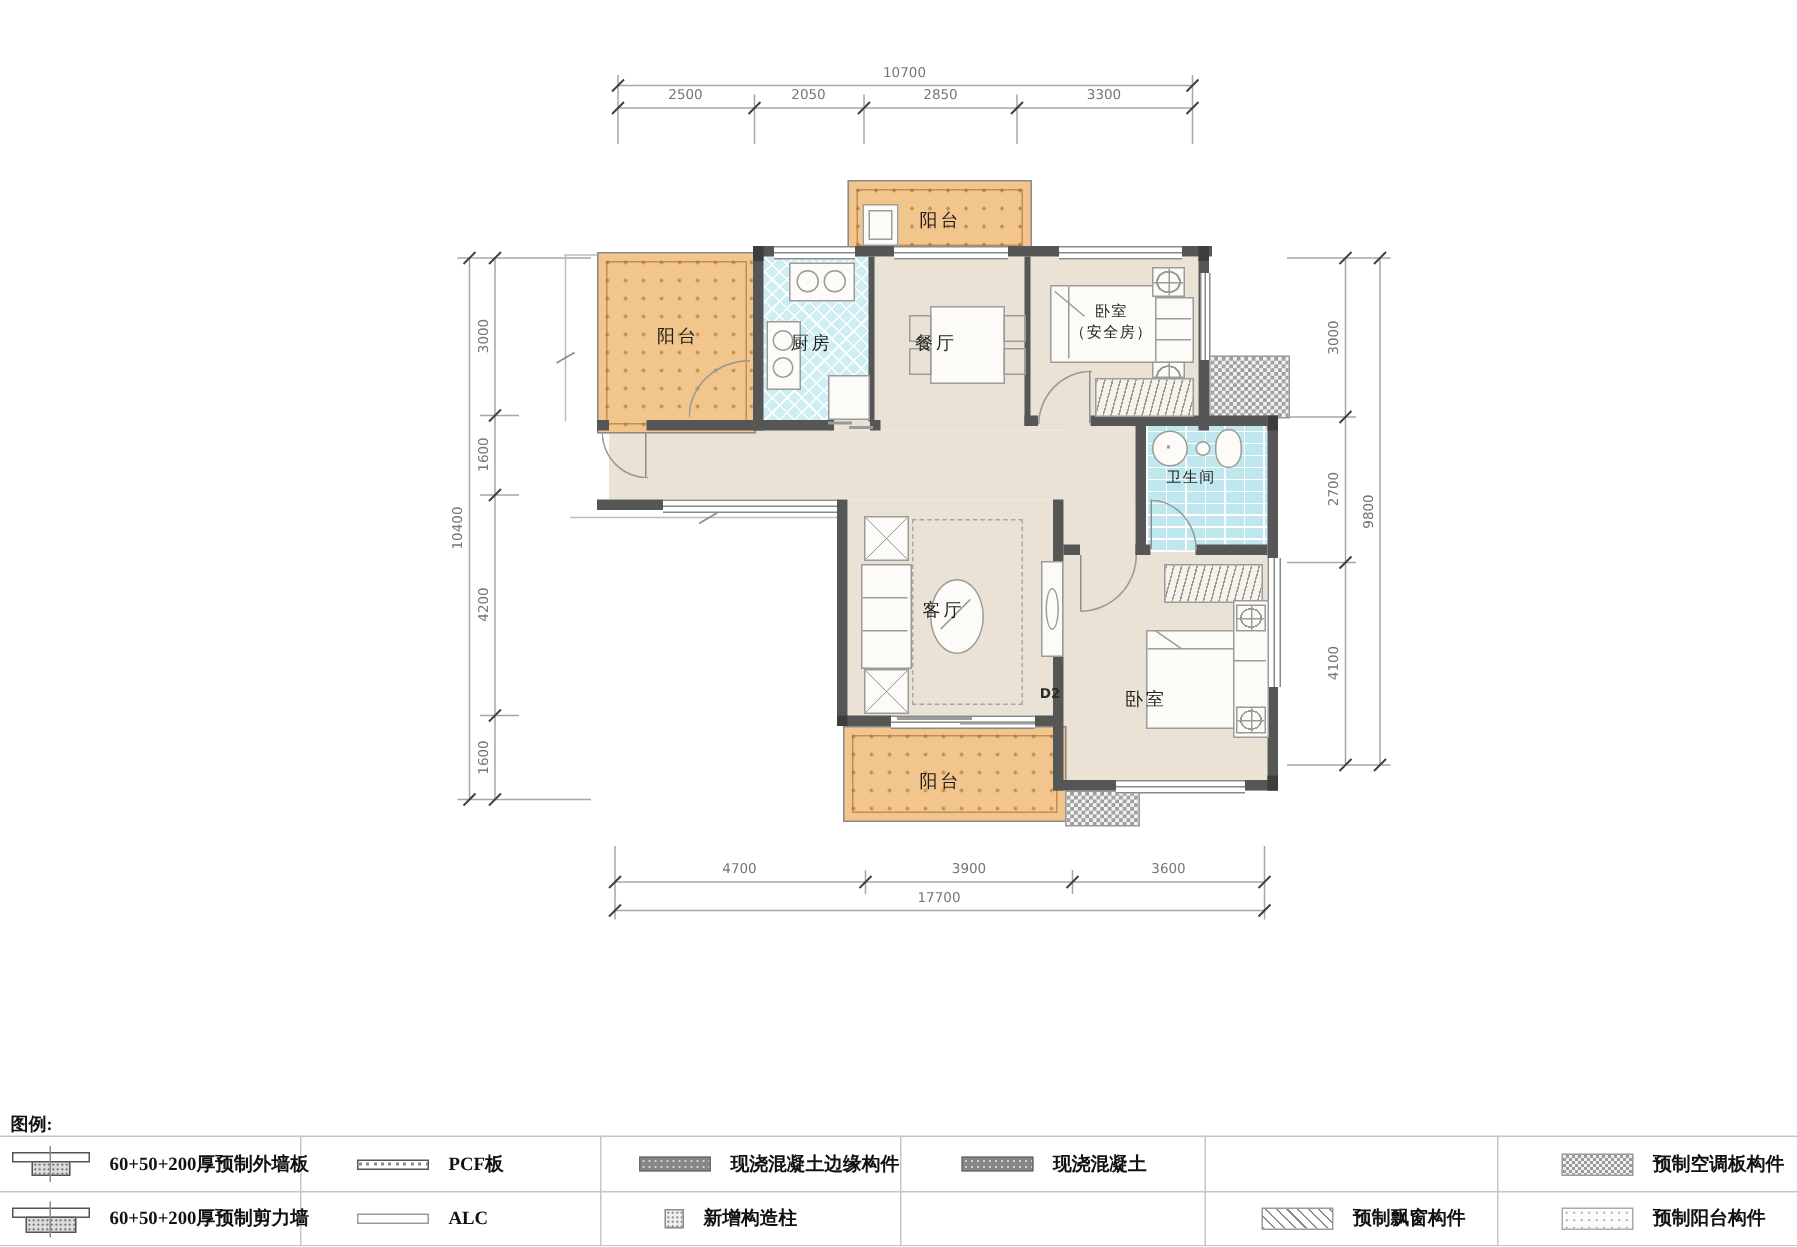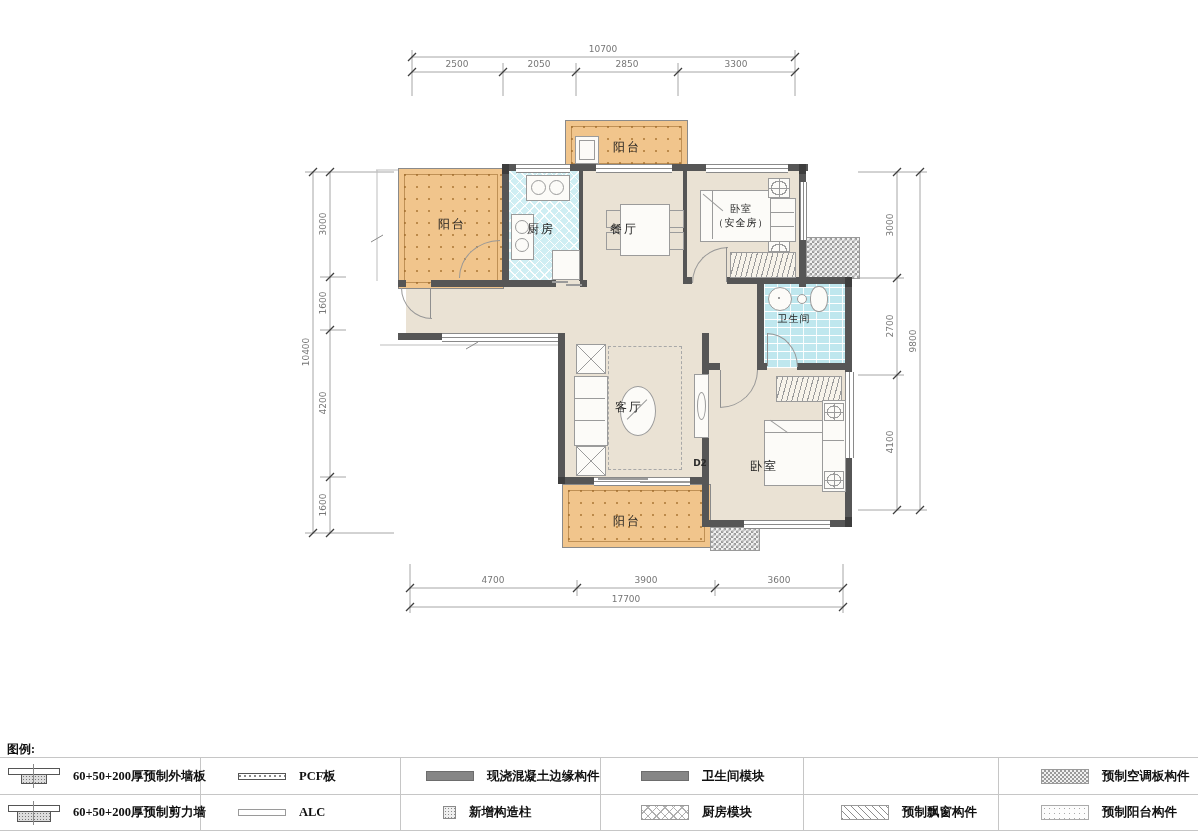--- a/index.html
+++ b/index.html
@@ -296,21 +296,21 @@
   <div class="abs lg-cell" style="left:426px;top:758px;width:172px;height:36px">
     <span class="sym sym-solid"></span>
     <span class="lg-lab">现浇混凝土边缘构件</span>
   </div>
   <div class="abs lg-cell" style="left:238px;top:758px;width:160px;height:36px">
     <span class="sym sym-pcf"></span>
     <span class="lg-lab">PCF板</span>
   </div>
   <div class="abs lg-cell" style="left:641px;top:758px;width:160px;height:36px">
     <span class="sym sym-solid"></span>
-    <span class="lg-lab">卫生间模块</span>
+    <span class="lg-lab">现浇混凝土</span>
   </div>
   <div class="abs lg-cell" style="left:1041px;top:758px;width:129px;height:36px">
     <span class="sym sym-acp"></span>
     <span class="lg-lab">预制空调板构件</span>
   </div>
 
   <div class="abs lg-cell" style="left:8px;top:795px;width:190px;height:35px">
     <span class="sym sym-wall">
       <span class="pl"></span>
         <span class="bk" style="left:9px;top:9px;width:32px;height:9px"></span>
@@ -319,24 +319,20 @@
     <span class="lg-lab">60+50+200厚预制剪力墙</span>
   </div>
   <div class="abs lg-cell" style="left:238px;top:795px;width:160px;height:35px">
     <span class="sym sym-alc"></span>
     <span class="lg-lab">ALC</span>
   </div>
   <div class="abs lg-cell" style="left:443px;top:795px;width:155px;height:35px">
     <span class="sym sym-newcol"></span>
     <span class="lg-lab">新增构造柱</span>
   </div>
-  <div class="abs lg-cell" style="left:641px;top:795px;width:160px;height:35px">
-    <span class="sym sym-kmod"></span>
-    <span class="lg-lab">厨房模块</span>
-  </div>
   <div class="abs lg-cell" style="left:841px;top:795px;width:155px;height:35px">
     <span class="sym sym-bay"></span>
     <span class="lg-lab">预制飘窗构件</span>
   </div>
   <div class="abs lg-cell" style="left:1041px;top:795px;width:156px;height:35px">
     <span class="sym sym-balp"></span>
     <span class="lg-lab">预制阳台构件</span>
   </div>
 
 </div>

